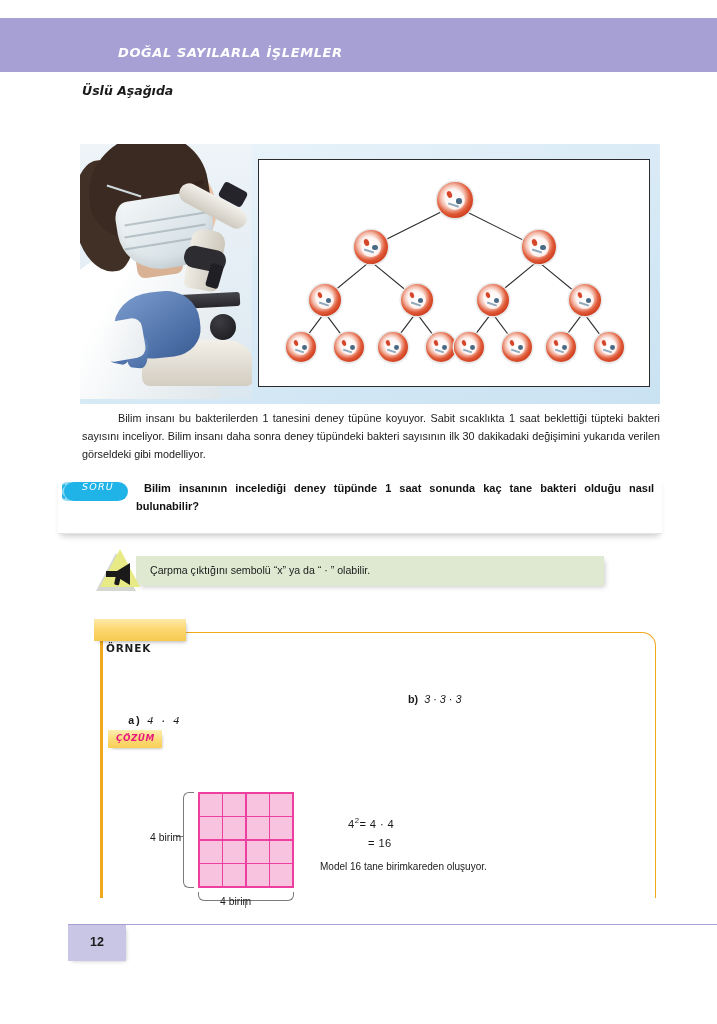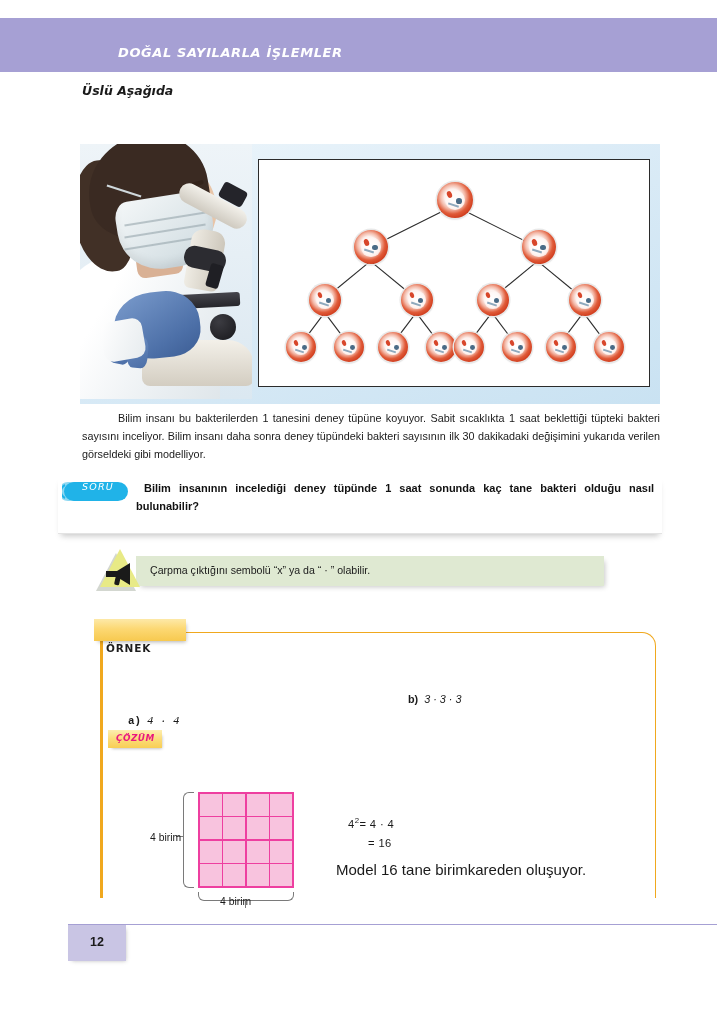--- a/index.html
+++ b/index.html
@@ -387,22 +387,22 @@
 
   .calc1 {
     position:absolute; left:348px; top:816px;
     font-size:11.2px; color:#1a1a1a; letter-spacing:.4px;
   }
   .calc2 {
     position:absolute; left:368px; top:837px;
     font-size:11.2px; color:#1a1a1a; letter-spacing:.4px;
   }
   .calc-note {
-    position:absolute; left:336px; top:861px;
-    font-size:15px; color:#1a1a1a;text-align:right;
+    position:absolute; left:320px; top:861px;
+    font-size:10px; color:#1a1a1a;text-align:right;
   }
   sup { font-size:.7em; vertical-align: super; }
 
   
   .footer-rule {
     position:absolute; left:68px; top:924px;
     width:649px; height:1.4px; background:#a6a0d4;
   }
   .page-num-box {
     position:absolute; left:68px; top:925px;

